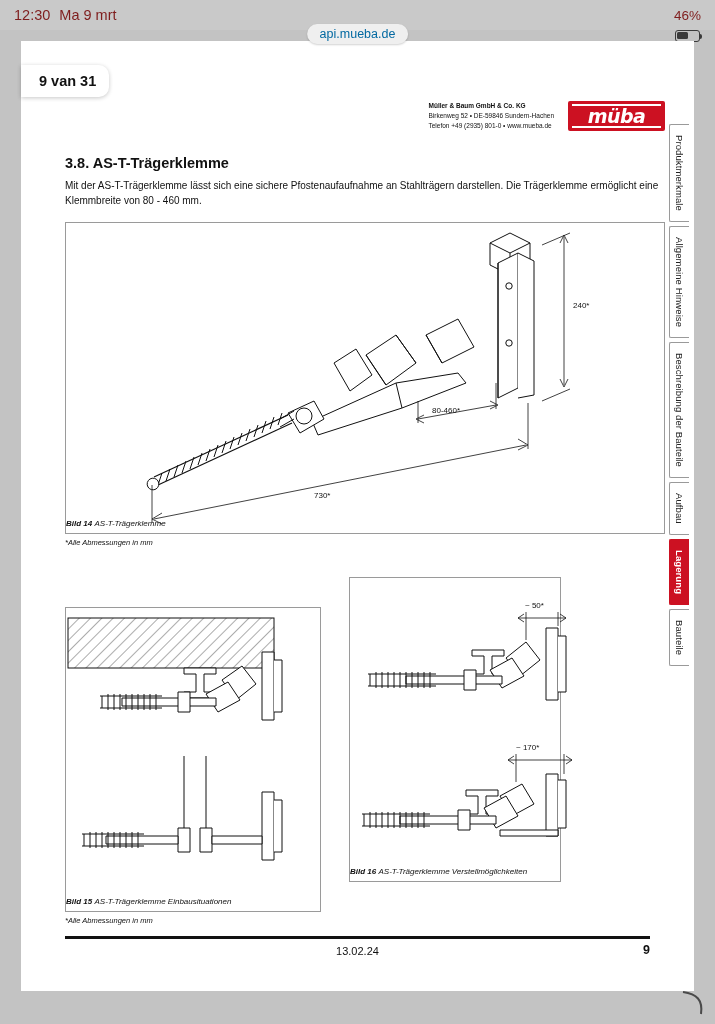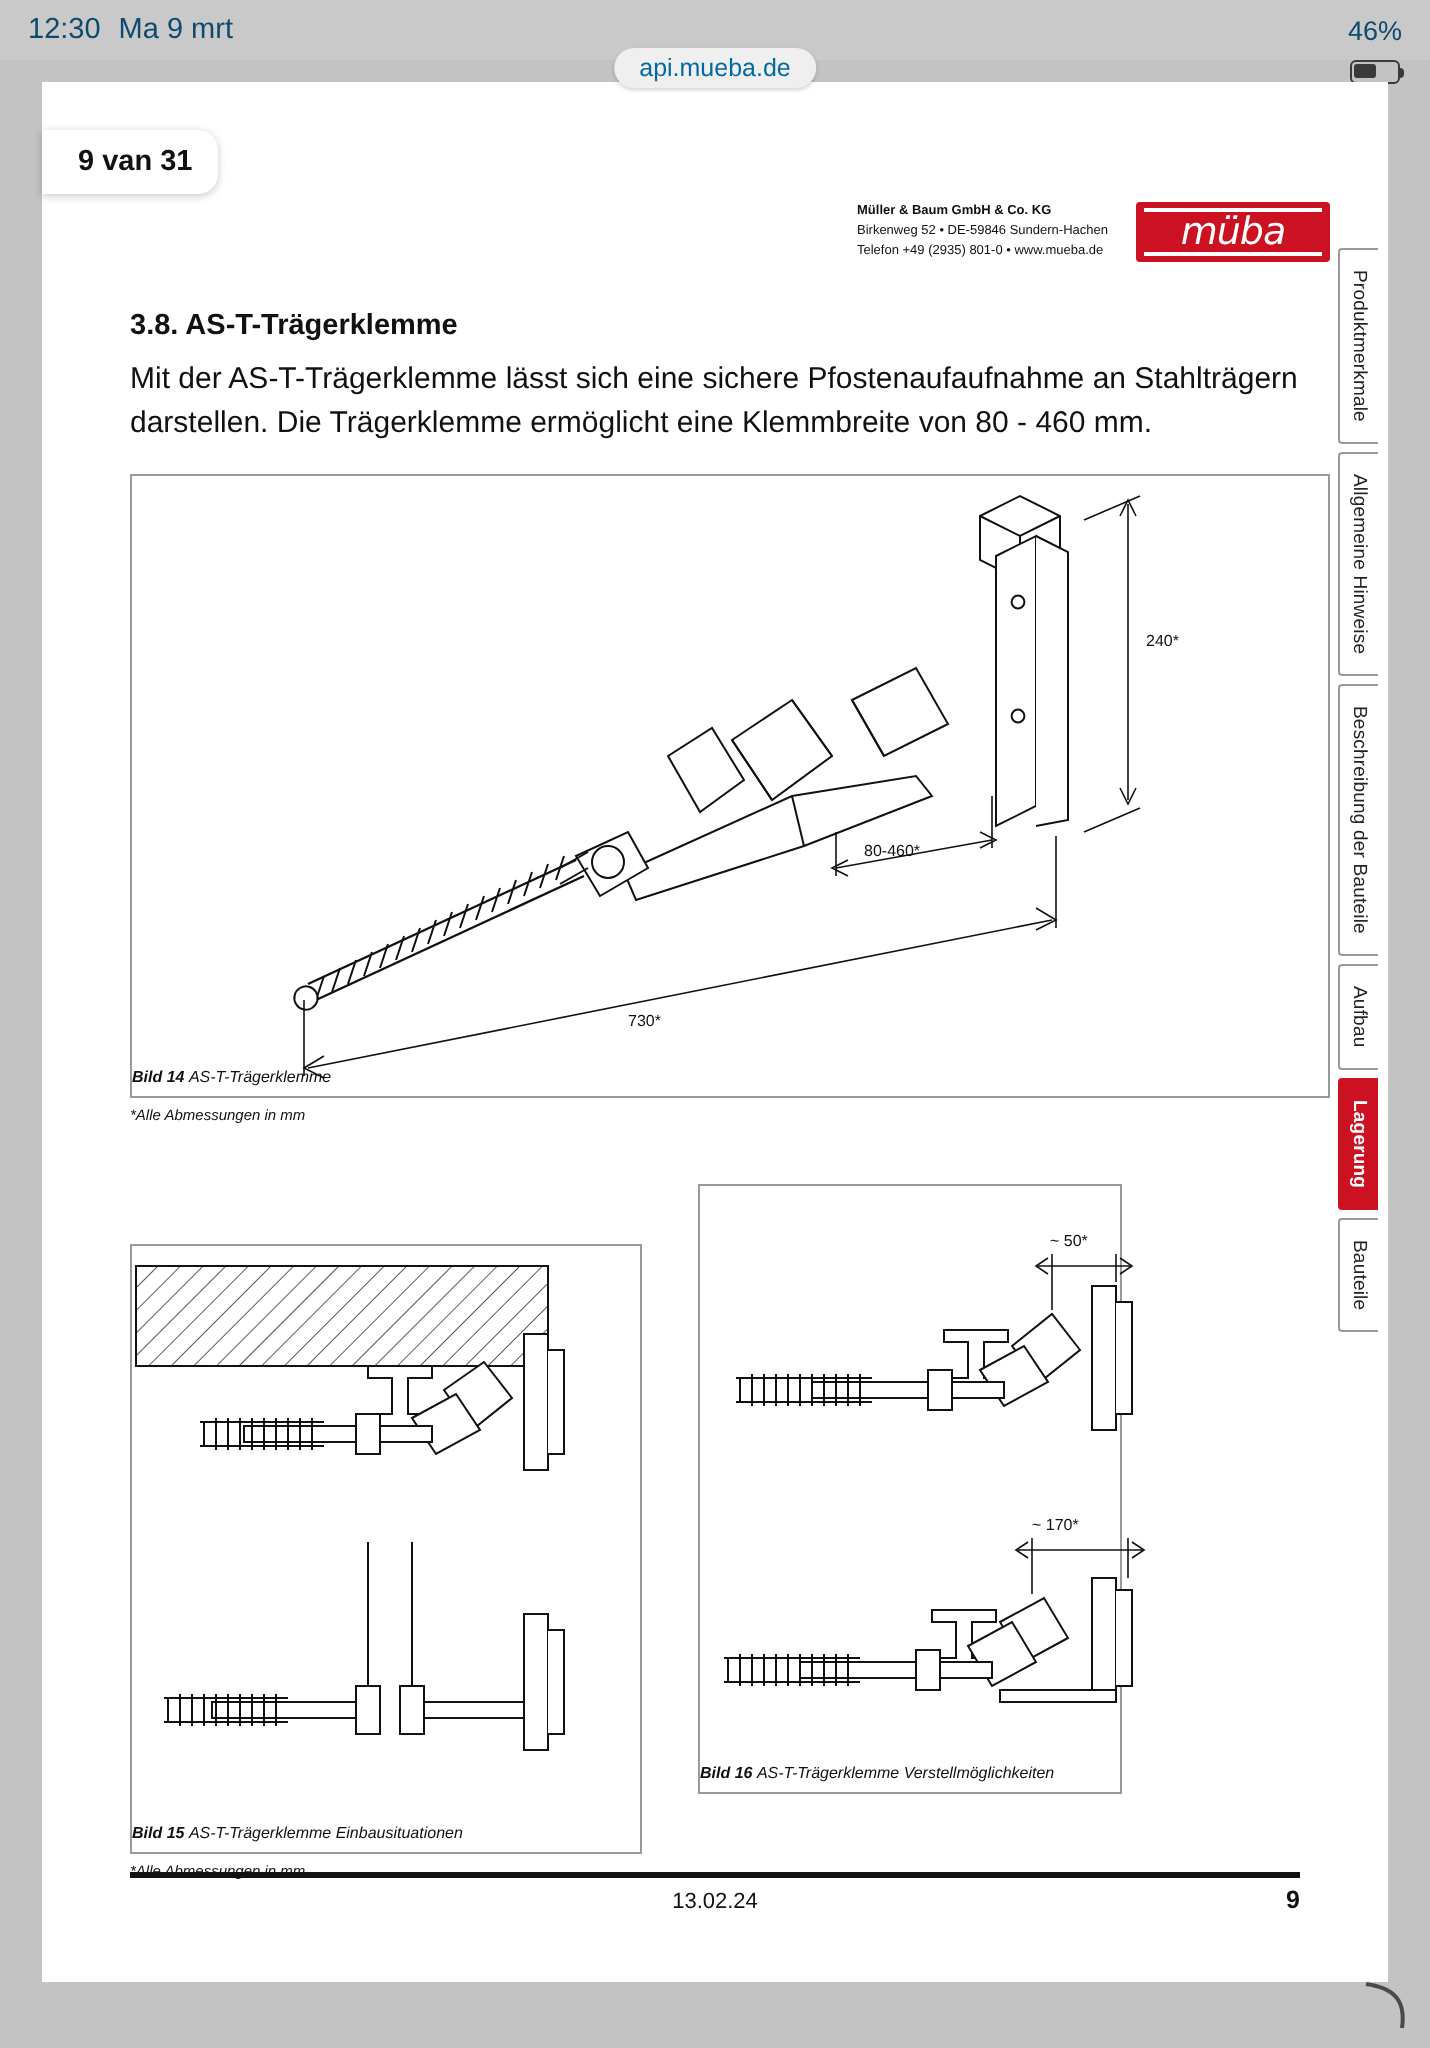--- a/index.html
+++ b/index.html
@@ -9,21 +9,21 @@
     background: #b9b9b9;
     font-family: "Liberation Sans", sans-serif;
     overflow: hidden;
   }
   #root { position: relative; width: 715px; height: 1024px; background: #c3c3c3; }
 
   
   .statusbar {
     position: absolute; top: 0; left: 0; width: 715px; height: 30px;
     display: flex; align-items: center; background: #c9c9c9;
-    padding: 0 14px; font-size: 14px; color: #0c4a6e;
+    padding: 0 14px; font-size: 14px; color: #7f1d1d;
   }
   .sb-left { display: flex; align-items: center; gap: 9px; font-size: 14.5px; font-weight: 400;}
   .sb-right { margin-left: auto; display: flex; align-items: center; gap: 7px; font-size: 13.5px; flex-direction: column;}
   .wifi-ic { display:inline-block; width: 16px; height: 12px; position: relative;}
   .wifi-ic i {
     position:absolute; border: 1.6px solid #111; border-bottom:none;
     border-radius: 50% 50% 0 0 / 100% 100% 0 0; left:50%; transform:translateX(-50%);
   }
   .wifi-ic i:nth-child(1){ width:15px; height:7px; top:1px;}
   .wifi-ic i:nth-child(2){ width:9px; height:4.5px; top:4px;}
@@ -74,34 +74,34 @@
   .dochead { display: flex; align-items: flex-start; justify-content: flex-end; gap: 14px; }
   .company { font-size: 6.5px; line-height: 1.55; color: #111; text-align: left; }
   .company b { font-weight: 700; }
   .logo {
     width: 97px; height: 30px; background: #cc1122; border-radius: 2px;
     display: flex; align-items: center; justify-content: center;
     position: relative; overflow: hidden;
   }
   .logo span {
     font-family: "DejaVu Sans", sans-serif;
-    font-size: 19px; font-weight: 400; color: #fff; font-style: italic;
+    font-size: 19px; font-weight: 700; color: #fff; font-style: italic;
     letter-spacing: -0.5px; line-height: 1;
   }
   .logo::before{
     content:""; position:absolute; left:4px; right:4px; top:3px; height:2px; background:#fff;
   }
   .logo::after{
     content:""; position:absolute; left:4px; right:4px; bottom:3px; height:2px; background:#fff;
   }
 
   h1.sec {
     margin: 24px 0 8px 0; font-size: 14.5px; font-weight: 700; color: #111;
   }
-  p.intro { margin: 0; font-size: 15px; line-height: 1.45; color: #111; }
+  p.intro { margin: 0; font-size: 10px; line-height: 1.45; color: #111; }
 
   .figbox { border: 1px solid #9a9a9a; margin-top: 14px; position: relative; background:#fff; }
   .figbox.main { height: 312px; }
   .figcap { position:absolute; left: 0; bottom: 5px; font-size: 8px; color:#111;}
   .figcap b { font-style: italic; font-weight: 700; }
   .figcap i { font-style: italic; }
   .note { font-size: 7.5px; font-style: italic; color:#111; margin-top: 4px; }
 
   .row2 { display:flex; gap: 28px; margin-top: 16px; }
   .figbox.small { width: 256px; height: 305px; margin-top: 44px; }

